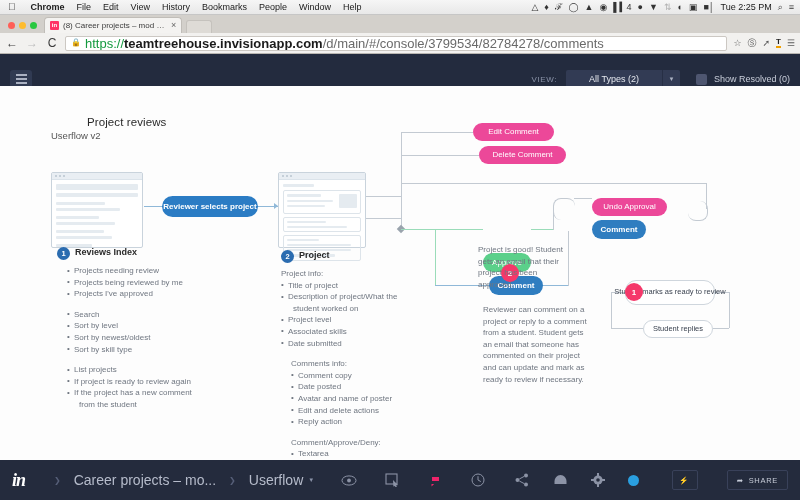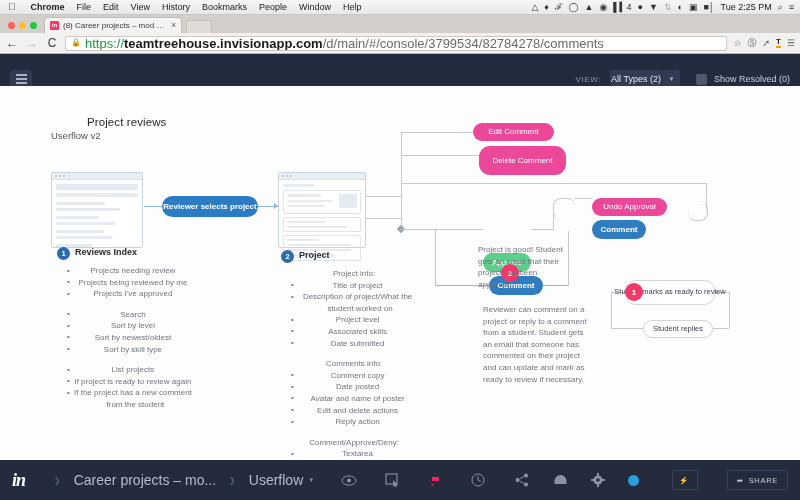--- a/index.html
+++ b/index.html
@@ -91,21 +91,21 @@
     display: flex; flex-direction: column; justify-content: center;
     align-items: center; gap: 2.5px;
   }
   .hamburger i { display: block; width: 11px; height: 1.5px; background: #aab1c2; }
   .iv-top .spacer { flex: 1; }
   .view-label { font-size: 8px; color: #8a93a8; letter-spacing: .6px; margin-right: 9px; }
   .select {
     height: 19px; background: #323b54; border-radius: 2px;
     display: flex; align-items: center; font-size: 9px; color: #e4e7ee;
   }
-  .select .val { padding: 0 1px; }
+  .select .val { padding: 0 23px; }
   .select .arrow {
     width: 18px; height: 19px; border-left: 1px solid #272f45;
     display: flex; align-items: center; justify-content: center;
     font-size: 6px; color: #aab1c2;
   }
   .resolved { display: flex; align-items: center; gap: 7px; margin-left: 16px; }
   .chkbox { width: 11px; height: 11px; background: #4e5670; border-radius: 2px; }
   .resolved span { font-size: 9px; color: #c8cdd9; }
 
   
@@ -156,21 +156,21 @@
 
   
   .sec { position: absolute; }
   .sec h3 {
     font-size: 9px; font-weight: bold; color: #2a2a2a;
     margin: 0 0 6px 18px; line-height: 13px;
   }
   .sec ul { list-style: none; }
   .sec li {
     font-size: 8px; color: #6f7680; line-height: 11.6px;
-    padding-left: 7px; position: relative; white-space: nowrap; text-align: center;
+    padding-left: 7px; position: relative; white-space: nowrap;
   }
   .sec li::before {
     content: "\2022"; position: absolute; left: 0; top: -0.5px; font-size: 8px;
   }
   .sec li.cont { padding-left: 7px; }
   .sec li.cont::before { content: ""; }
   .sec li.nb { padding-left: 0; }
   .sec li.nb::before { content: ""; }
   .sec ul.grp { margin-bottom: 9px; }
 
@@ -402,21 +402,21 @@
           <div style="display:flex;gap:3px;margin-top:3px;">
             <div class="ln" style="height:3px;width:14px;margin:0;"></div>
             <div class="ln" style="height:3px;width:14px;margin:0;"></div>
             <div class="ln" style="height:3px;width:14px;margin:0;"></div>
           </div>
         </div>
       </div>
     </div>
 
     <div class="pill gray" style="left:473px;top:37px;width:81px;height:18px;">Edit Comment</div>
-    <div class="pill gray" style="left:479px;top:60px;width:87px;height:29px;">Delete Comment</div>
+    <div class="pill gray" style="left:479px;top:60px;width:87px;height:18px;">Delete Comment</div>
     <div class="pill gray" style="left:592px;top:112px;width:75px;height:18px;">Undo Approval</div>
 
     <div class="pill green" style="left:483px;top:134px;width:48px;height:19px;">Approve</div>
 
     <div class="pill cmt" style="left:592px;top:134px;width:54px;height:19px;">Comment</div>
     <div class="pill cmt" style="left:489px;top:190px;width:54px;height:19px;">Comment</div>
     <div class="badge pink" style="left:501px;top:178px;">2</div>
 
     <div class="pill white" style="left:625px;top:194px;width:90px;height:25px;padding:0 4px;font-size:7.5px;">Student marks as ready to review</div>
     <div class="badge pink" style="left:625px;top:197px;">1</div>
@@ -440,21 +440,21 @@
         <li>List projects</li>
         <li>If project is ready to review again</li>
         <li>If the project has a new comment</li>
         <li class="cont" style="padding-left:12px;">from the student</li>
       </ul>
     </div>
 
     <div class="sec" style="left:281px;top:163px;">
       <div class="badge num" style="position:absolute;left:0;top:1px;">2</div>
       <h3>Project</h3>
-      <ul class="grp" style="margin-left:10px;">
+      <ul class="grp" style="">
         <li class="nb">Project info:</li>
         <li>Title of project</li>
         <li>Description of project/What the</li>
         <li class="cont" style="padding-left:12px;">student worked on</li>
         <li>Project level</li>
         <li>Associated skills</li>
         <li>Date submitted</li>
       </ul>
       <ul class="grp" style="margin-left:10px;">
         <li class="nb">Comments info:</li>

